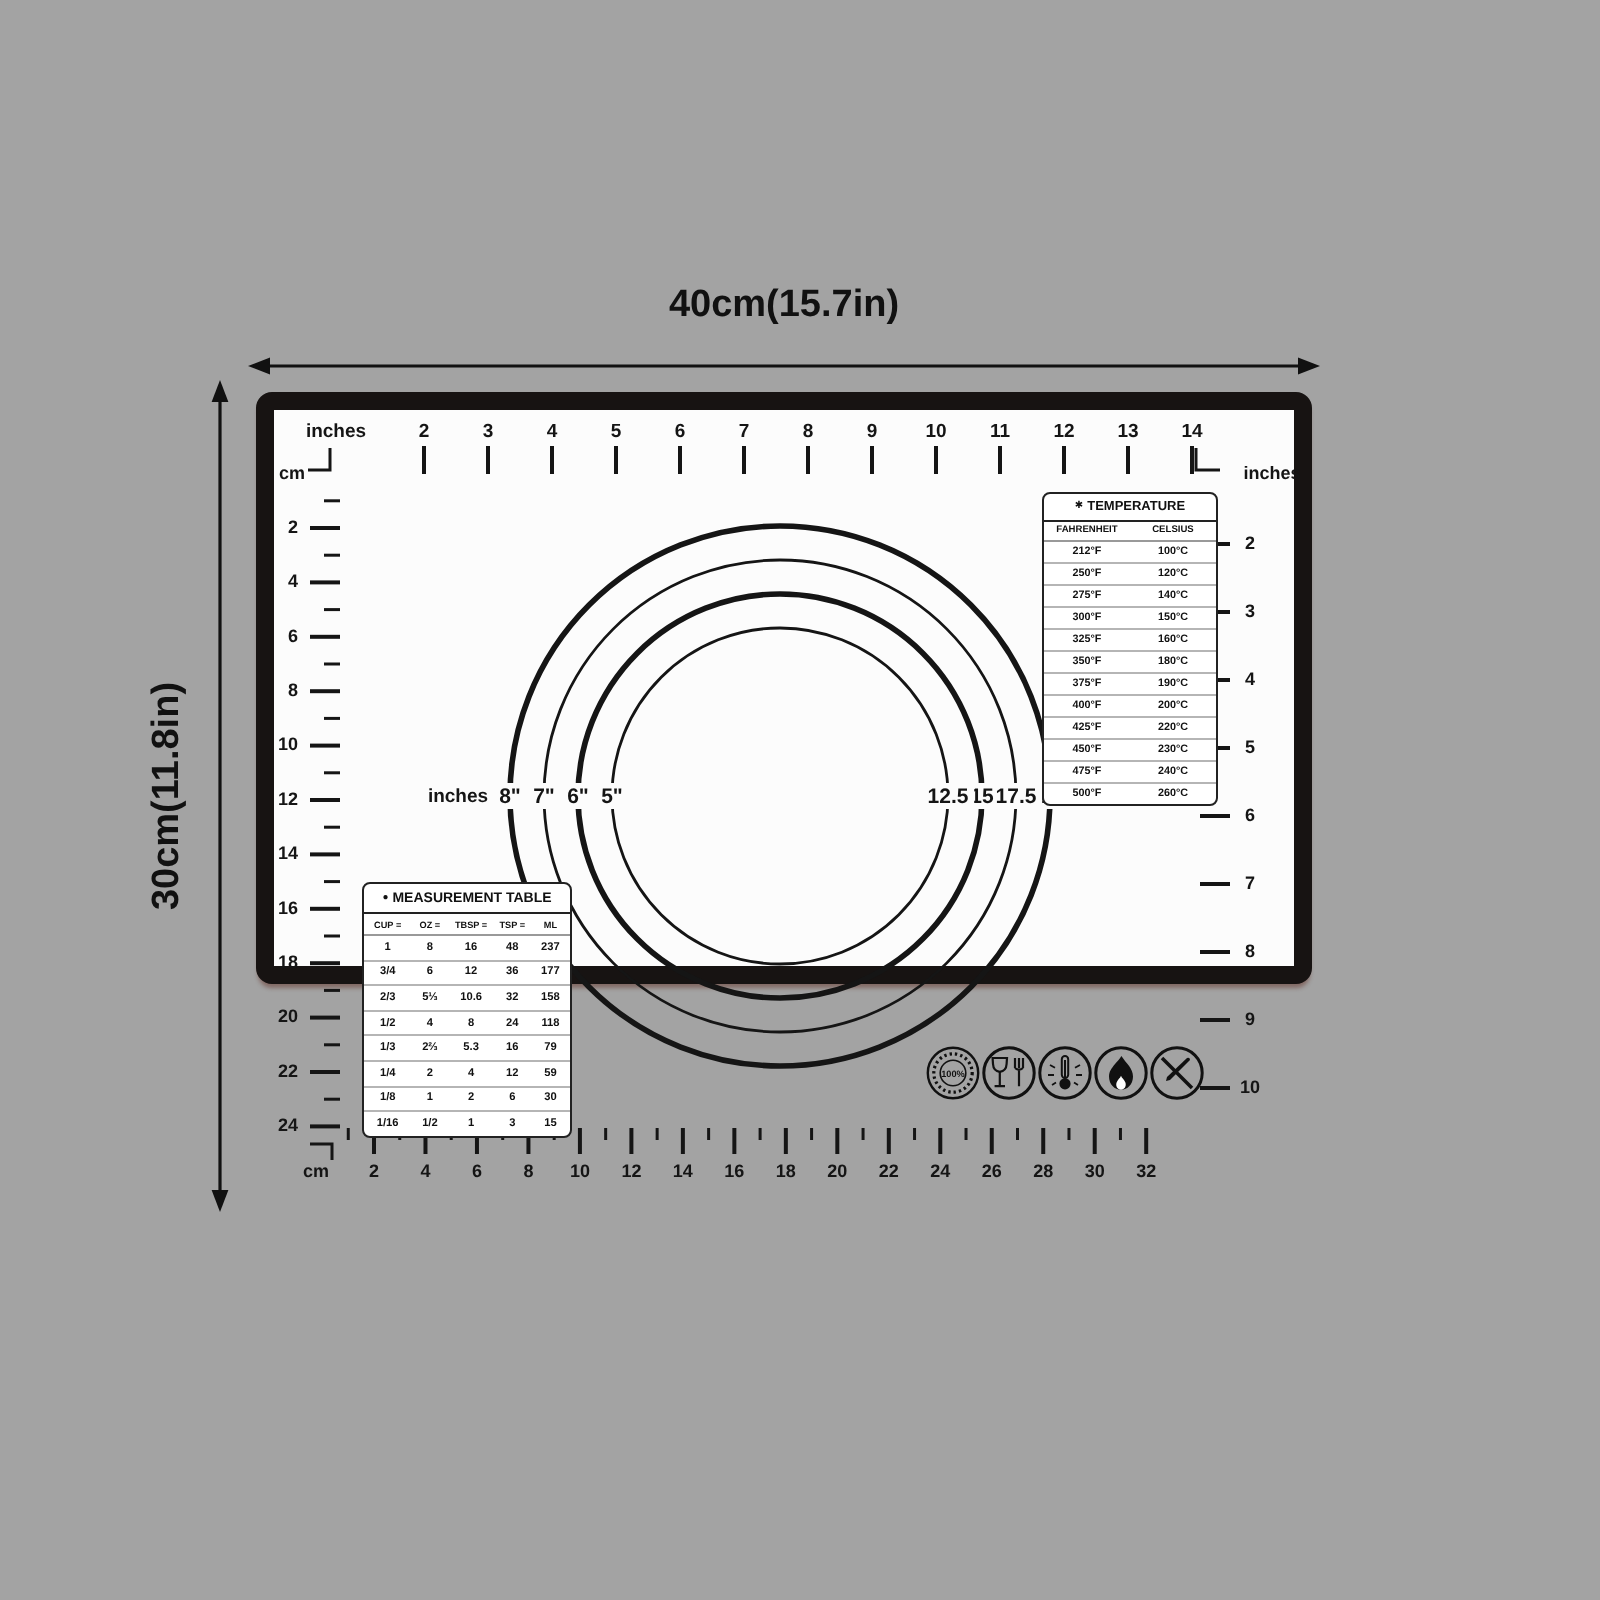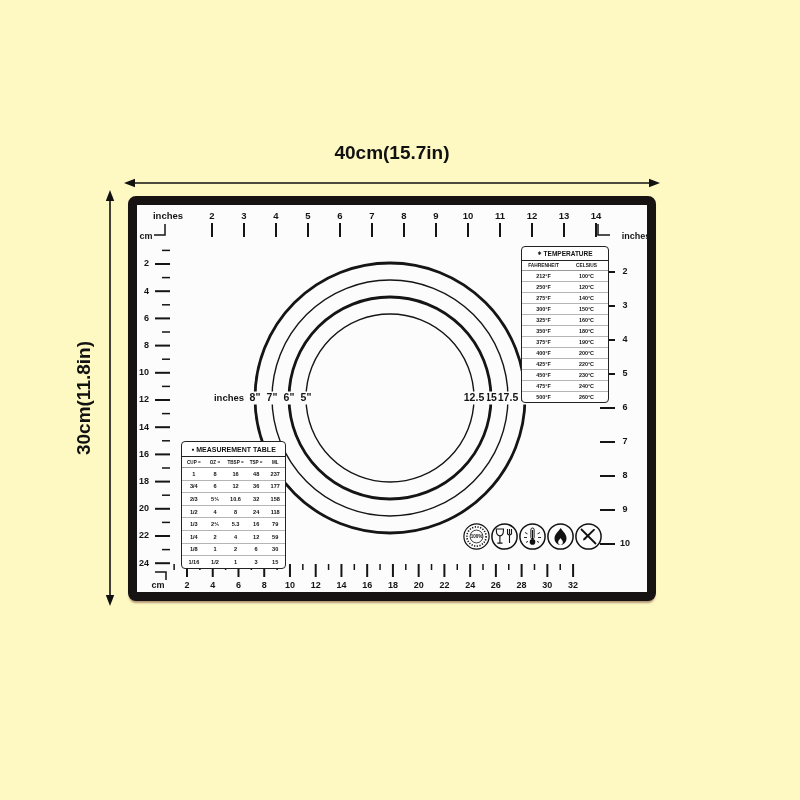--- a/index.html
+++ b/index.html
@@ -1,21 +1,21 @@
 <!DOCTYPE html>
 <html><head>
 <meta charset="utf-8">
 <style>
   html,body{margin:0;padding:0;background:#ffffff;}
-  .canvas{position:relative;width:800px;height:800px;background:#fef9c3;overflow:hidden;
+  .canvas{position:relative;width:800px;height:800px;background:#a3a3a3;overflow:hidden;
           font-family:"Liberation Sans","DejaVu Sans",sans-serif;color:#111;}
   .dim-label{position:absolute;font-weight:700;font-size:19px;color:#111;text-align:center;}
   .dim-label.rot{transform:rotate(-90deg);}
   .arrow-svg{position:absolute;}
-  .mat{position:absolute;left:128px;top:196px;width:528px;height:405px;}
+  .mat{position:absolute;left:128px;top:196px;width:528px;height:296px;}
   .mat-frame{position:absolute;inset:0;border:9px solid #171312;border-radius:8px;
              background:#fcfcfc;box-sizing:border-box;
              box-shadow:0 3px 2px -1px rgba(90,35,25,.45);}
   .mat-svg{position:absolute;left:0;top:0;}
   .info-table{position:absolute;background:#ffffff;border:1px solid #222;border-radius:4px;
               overflow:hidden;box-sizing:border-box;}
   .tbl-title{display:flex;align-items:center;justify-content:center;gap:2px;
              font-weight:700;border-bottom:1px solid #222;}
   .tbl-icon{font-size:5px;line-height:1;}
   #temp-table{left:393px;top:50px;width:88px;}

